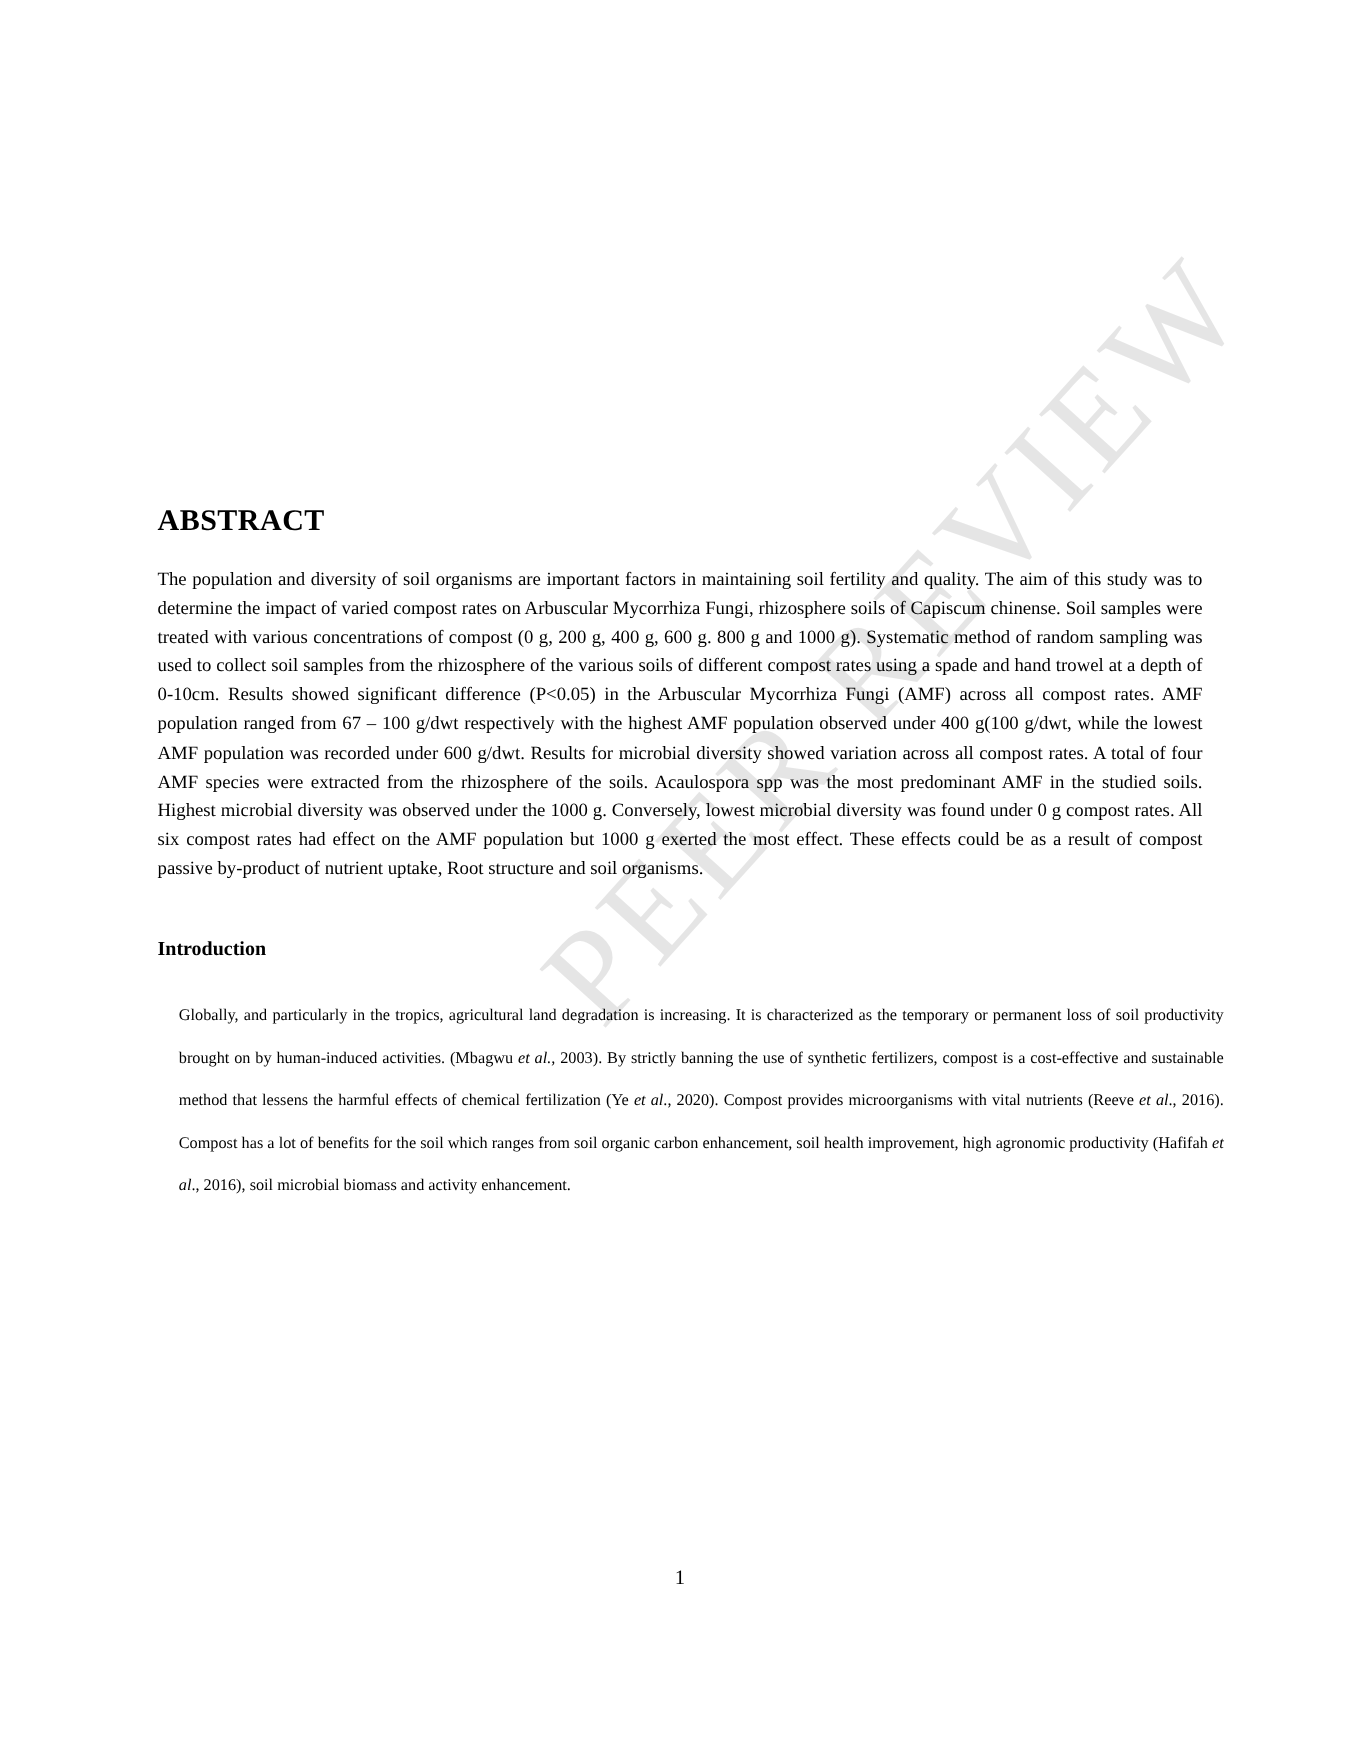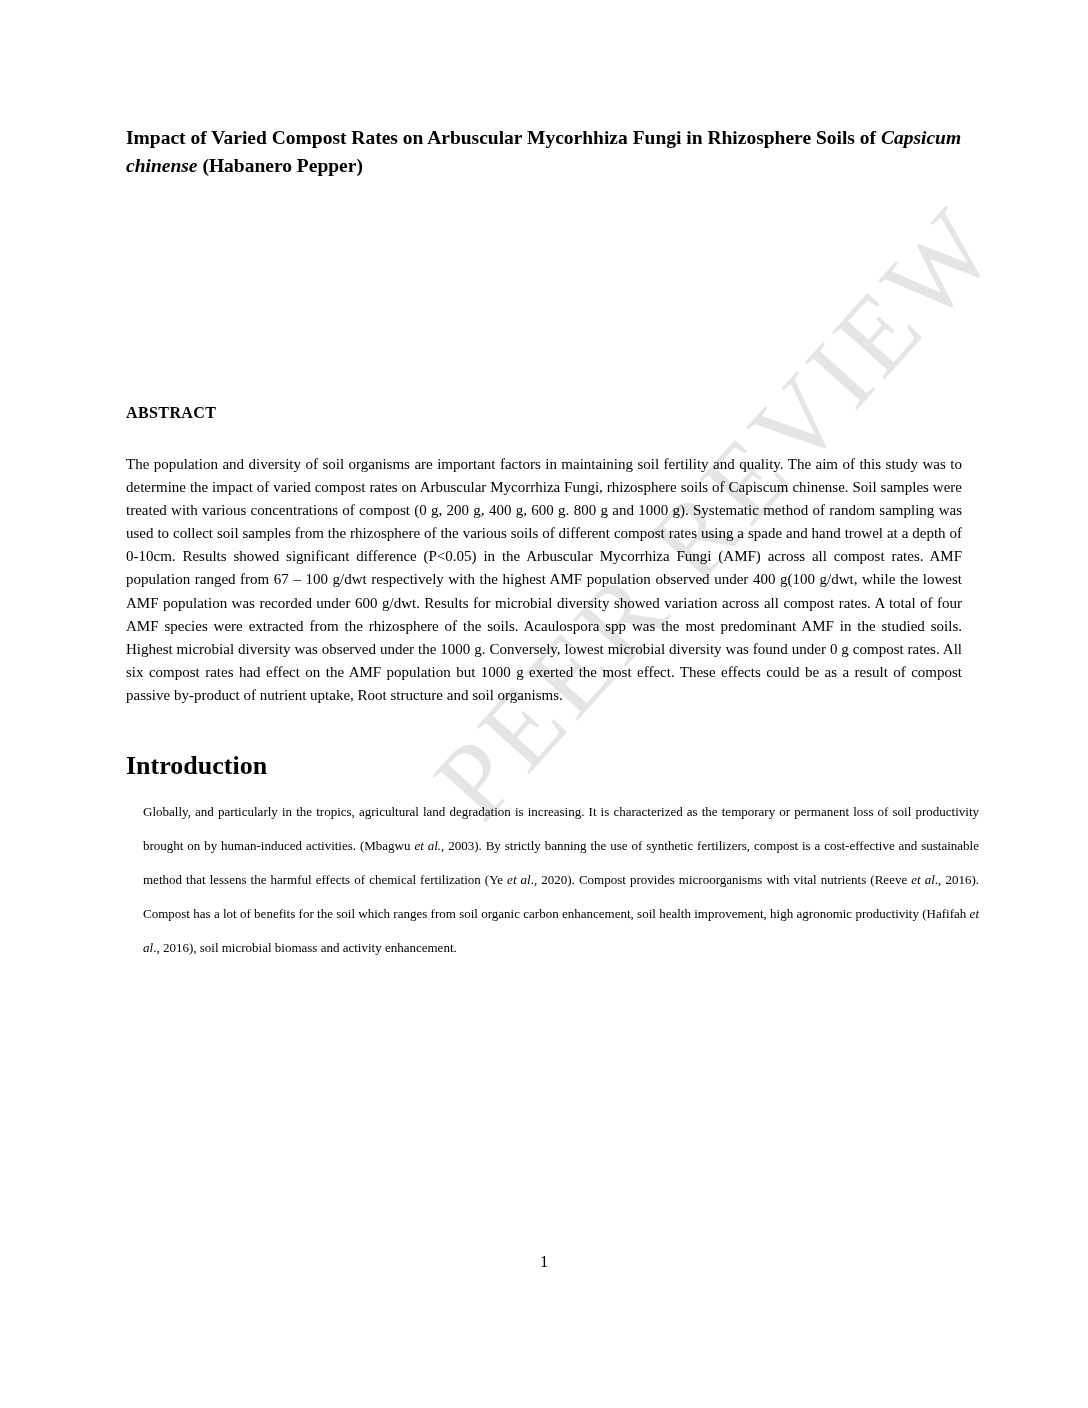--- a/index.html
+++ b/index.html
@@ -56,40 +56,40 @@
     line-height: 1.42;
     text-align: left;
   }
   .title .ital {
     font-style: italic;
   }
   .abstract-heading {
     position: absolute;
     left: 0;
     top: 404px;
-    font-size: 16px;
+    font-size: 24px;
     font-weight: bold;
     letter-spacing: 0.4px;
     text-align: right;
   }
   .abstract-body {
     position: absolute;
     left: 0;
     top: 453px;
     width: 836px;
     font-size: 15px;
     line-height: 1.54;
     text-align: justify;
     text-justify: inter-word;
   }
   .intro-heading {
     position: absolute;
     left: 0;
     top: 751px;
-    font-size: 26px;
+    font-size: 16px;
     font-weight: bold;
   }
   .intro-body {
     position: absolute;
     left: 17px;
     top: 795px;
     width: 836px;
     font-size: 13px;
     line-height: 2.62;
     text-align: justify;
@@ -111,24 +111,20 @@
 <body>
 
 <div class="page">
 
   <div class="watermark">
     <span>PEER REVIEW</span>
   </div>
 
   <div class="content">
 
-    <div class="title">
-      <span>Impact of Varied Compost Rates on Arbuscular Mycorhhiza Fungi in Rhizosphere Soils of</span>
-      <span class="ital">Capsicum chinense</span><span> (Habanero Pepper)</span>
-    </div>
 
     <div class="abstract-heading">ABSTRACT</div>
 
     <div class="abstract-body">The population and diversity of soil organisms are important factors in maintaining soil fertility and quality. The aim of this study was to determine the impact of varied compost rates on Arbuscular Mycorrhiza Fungi, rhizosphere soils of Capiscum chinense. Soil samples were treated with various concentrations of compost (0 g, 200 g, 400 g, 600 g. 800 g and 1000 g). Systematic method of random sampling was used to collect soil samples from the rhizosphere of the various soils of different compost rates using a spade and hand trowel at a depth of 0-10cm. Results showed significant difference (P&lt;0.05) in the Arbuscular Mycorrhiza Fungi (AMF) across all compost rates. AMF population ranged from 67 – 100 g/dwt respectively with the highest AMF population observed under 400 g(100 g/dwt, while the lowest AMF population was recorded under 600 g/dwt. Results for microbial diversity showed variation across all compost rates. A total of four AMF species were extracted from the rhizosphere of the soils. Acaulospora spp was the most predominant AMF in the studied soils. Highest microbial diversity was observed under the 1000 g. Conversely, lowest microbial diversity was found under 0 g compost rates. All six compost rates had effect on the AMF population but 1000 g exerted the most effect. These effects could be as a result of compost passive by-product of nutrient uptake, Root structure and soil organisms.</div>
 
     <div class="intro-heading">Introduction</div>
 
     <div class="intro-body">
       <span>Globally, and particularly in the tropics, agricultural land degradation is increasing. It is characterized as the temporary or permanent loss of soil productivity brought on by human-induced activities. (Mbagwu </span><span class="ital">et al.,</span><span> 2003). By strictly banning the use of synthetic fertilizers, compost is a cost-effective and sustainable method that lessens the harmful effects of chemical fertilization (Ye </span><span class="ital">et al</span><span>., 2020). Compost provides microorganisms with vital nutrients (Reeve </span><span class="ital">et al</span><span>., 2016). Compost has a lot of benefits for the soil which ranges from soil organic carbon enhancement, soil health improvement, high agronomic productivity (Hafifah </span><span class="ital">et al</span><span>., 2016), soil microbial biomass and activity enhancement.</span>
     </div>

